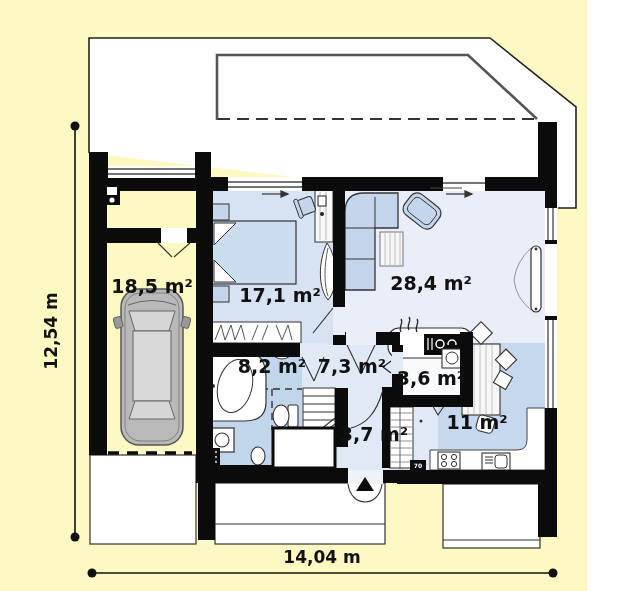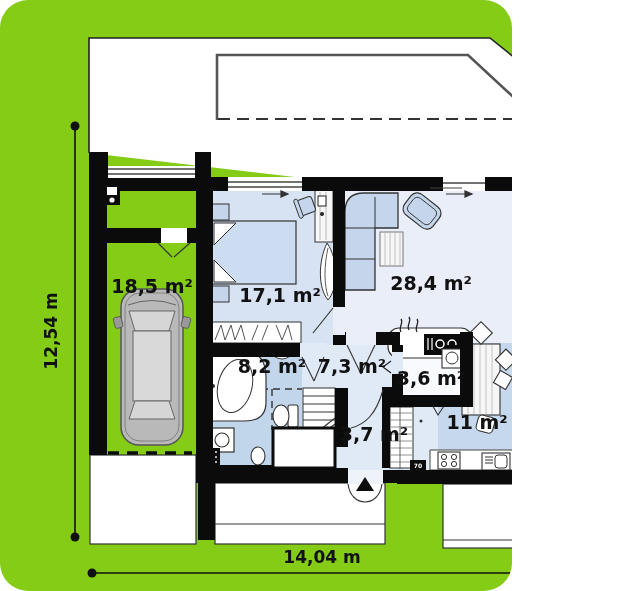--- a/index.html
+++ b/index.html
@@ -1,18 +1,18 @@
 <!DOCTYPE html>
 <html><head>
 <meta charset="utf-8">
 <style>
   html,body{margin:0;padding:0;background:#ffffff;}
   .plan-wrap{
-    width:512px;height:591px;position:relative;background:#84cc16;
-    font-family:"DejaVu Sans","Liberation Sans",sans-serif;overflow:hidden;border-radius:28px;
+    width:587px;height:591px;position:relative;background:#fef9c3;
+    font-family:"DejaVu Sans","Liberation Sans",sans-serif;overflow:hidden;
   }
   svg{display:block;}
   text{font-family:"DejaVu Sans","Liberation Sans",sans-serif;}
   .room-label{font-size:19px;font-weight:bold;fill:#111;}
   .dim-label{font-size:17px;font-weight:bold;fill:#111;}
   .tag-label{font-size:6px;font-weight:bold;fill:#fff;}
 </style>
 </head>
 <body>
 

